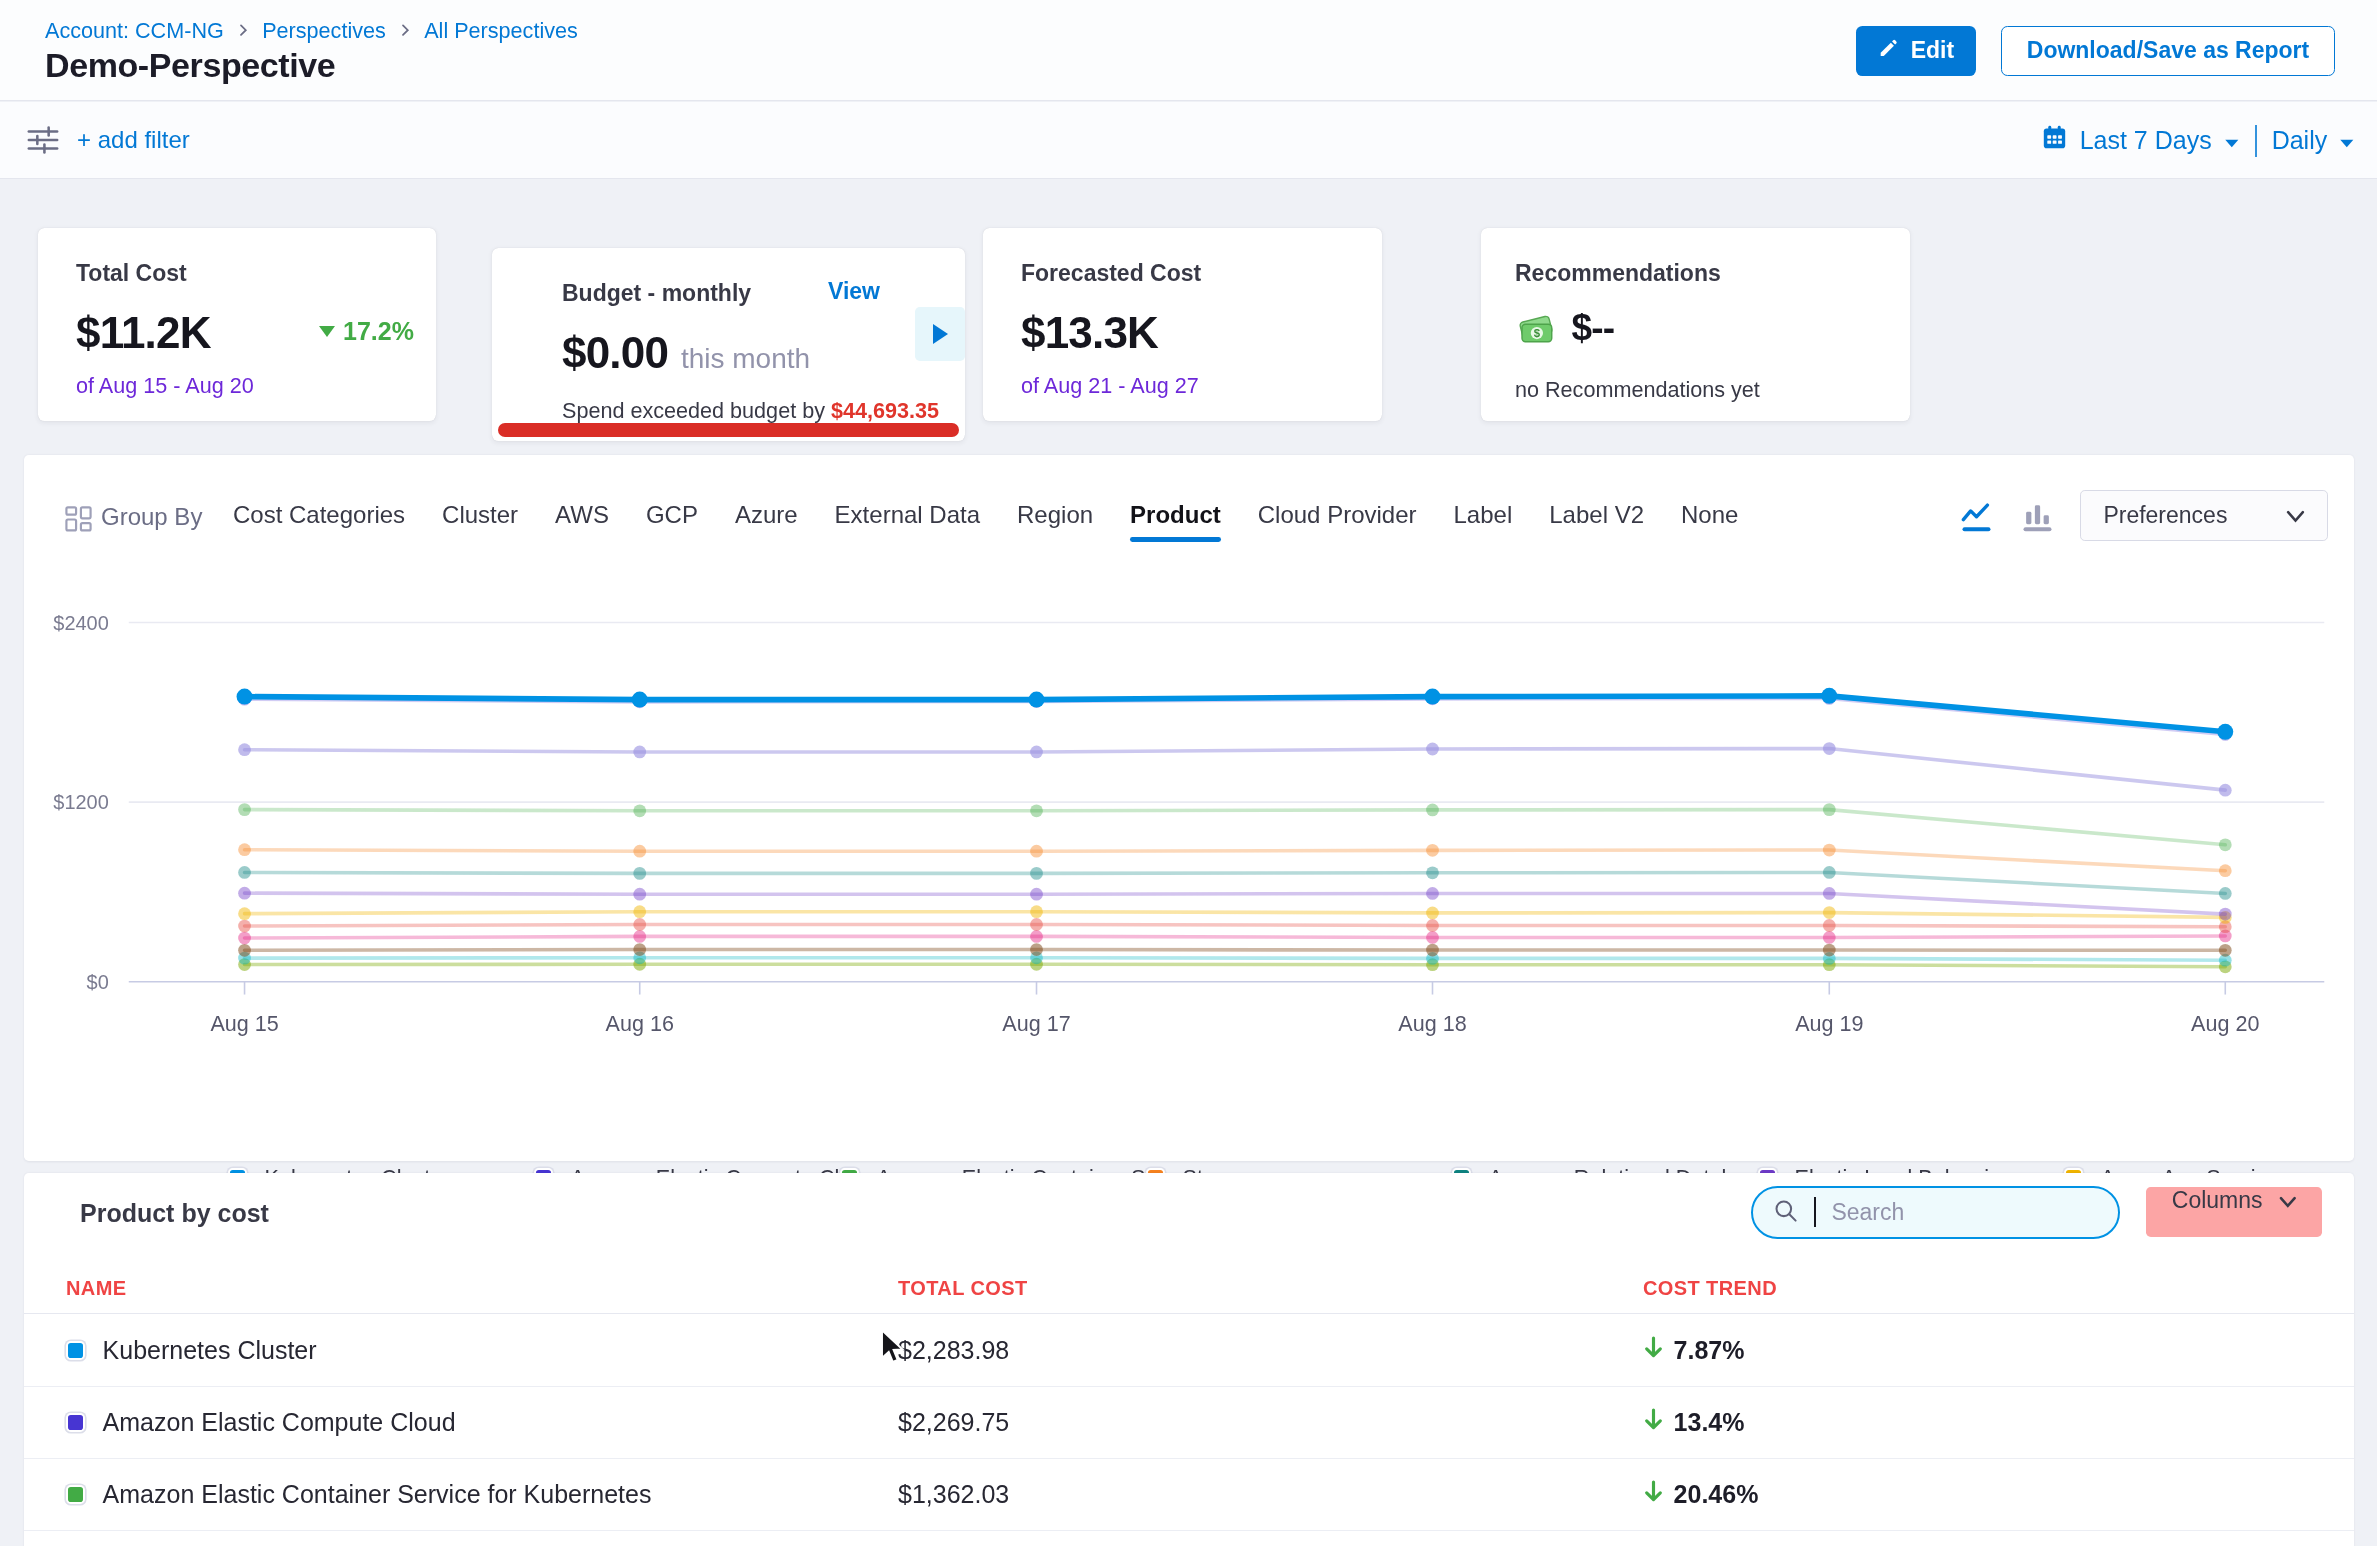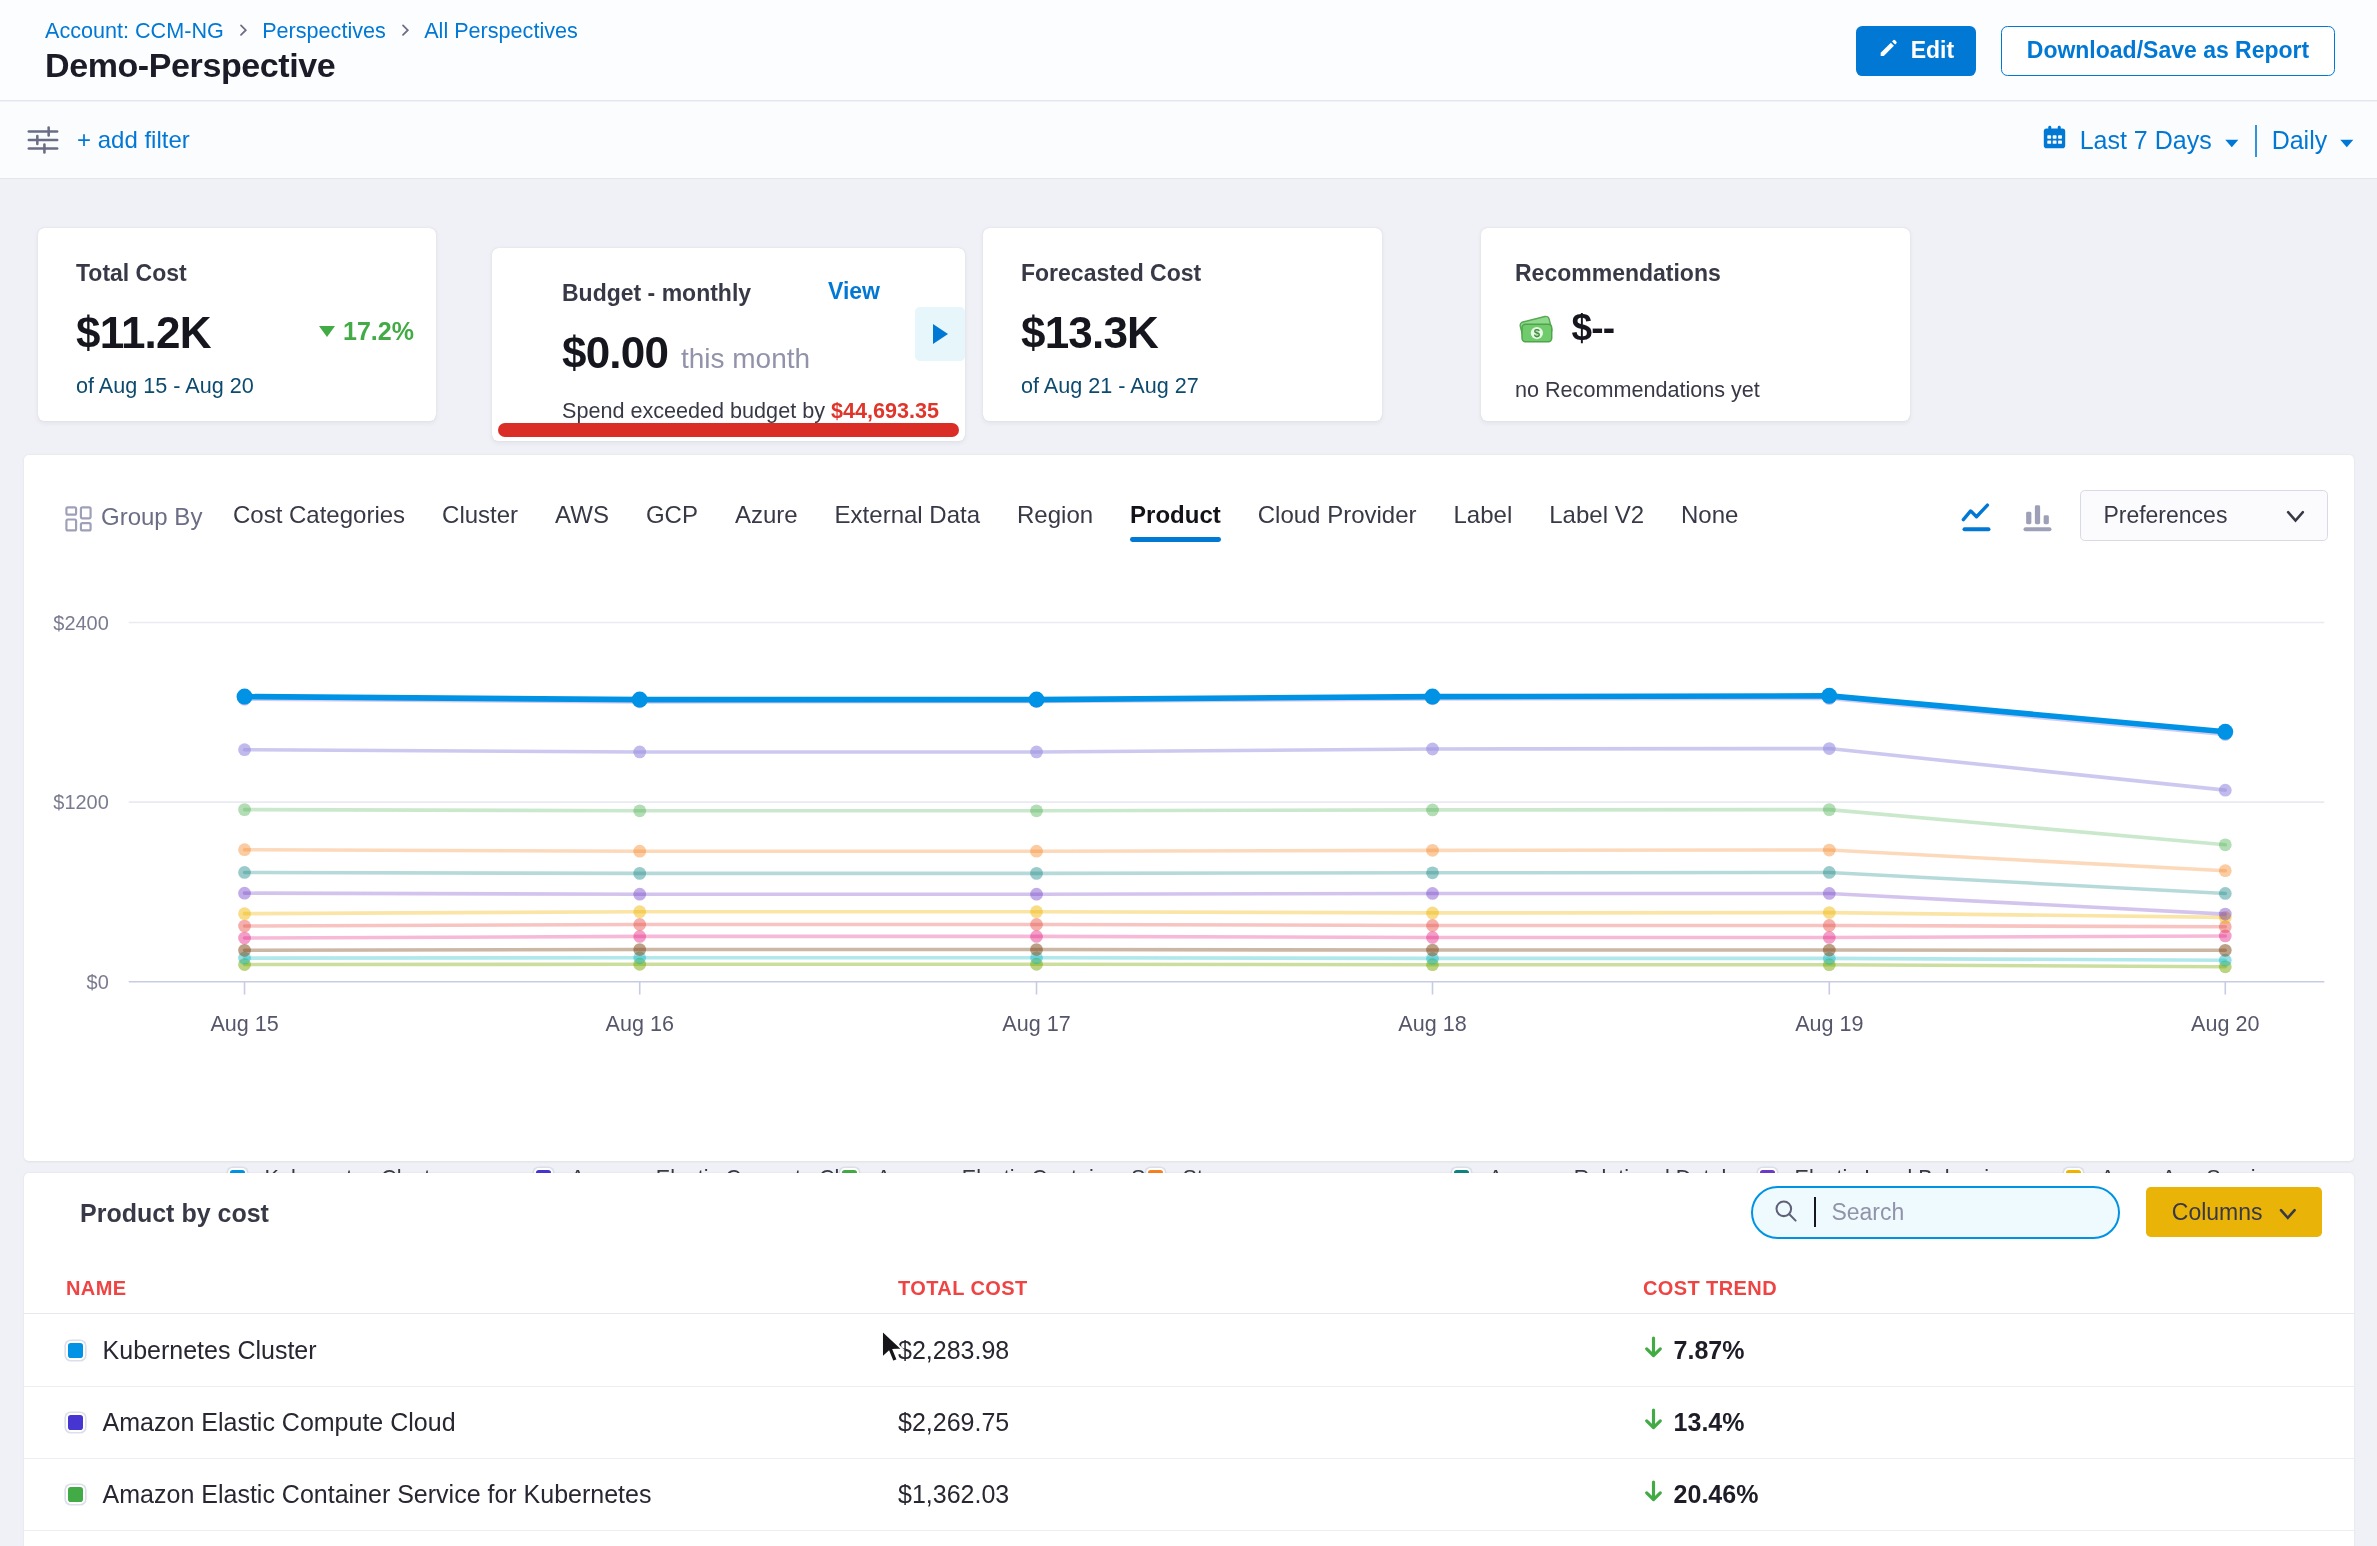--- a/index.html
+++ b/index.html
@@ -22,21 +22,21 @@
   .add-filter { position:absolute; left:77px; top:24px; font-size:24px; color:#0278d5; cursor:pointer; }
   .range-controls { position:absolute; right:21px; top:22.4px; display:flex; align-items:center; gap:14.4px; font-size:25px; color:#0278d5; }
   .range-item { display:flex; align-items:center; gap:11.2px; cursor:pointer; }
   .vdiv { width:2.4px; height:32px; background:#0278d5; opacity:.8; }
 
   
   .card { position:absolute; top:228px; height:193px; background:#fff; border-radius:6.4px;
           box-shadow:0 1.6px 4.8px rgba(40,41,61,.07), 0 0 0.8px rgba(40,41,61,.2); }
   .card-label { position:absolute; font-size:23px; font-weight:bold; color:#383946; }
   .big-value { font-size:44px; font-weight:bold; color:#16161e; letter-spacing:-0.8px; }
-  .period { position:absolute; font-size:21.6px; color:#0c4a6e; }
+  .period { position:absolute; font-size:21.6px; color:#6d28d9; }
   #card-total { left:38px; width:398px; }
   #card-budget { left:492px; width:473px; overflow:hidden;margin-top:20px; }
   #card-forecast { left:983px; width:399px; }
   #card-reco { left:1481px; width:429px; }
   .trend-chip { position:absolute; left:281px; top:89px; display:flex; align-items:center; gap:8px; font-size:25px; font-weight:bold; color:#42ab45; }
   .tri-down { width:0; height:0; border-left:8.8px solid transparent; border-right:8.8px solid transparent; border-top:11.2px solid #42ab45; }
   .budget-view { position:absolute; left:336px; top:30px; font-size:23px; color:#0278d5; cursor:pointer; font-weight:bold; }
   .value-row { position:absolute; display:flex; align-items:baseline; gap:12.8px; }
   .value-suffix { font-size:28px; color:#9293ab; }
   .exceeded { position:absolute; left:70px; top:150px; font-size:21.6px; color:#383946; }
@@ -72,22 +72,22 @@
   .legend-label { font-size:21.6px; color:#383946; white-space:nowrap; }
 
   
   .table-card { position:absolute; left:24px; top:1173px; width:2330px; height:399px; background:#fff; border-radius:4.8px 4.8px 0 0;
                 box-shadow:0 0.8px 2.4px rgba(40,41,61,.08); }
   .table-title { position:absolute; left:56px; top:25.6px; font-size:25px; font-weight:bold; color:#383946; }
   .search-box { position:absolute; left:1727px; top:12.8px; width:369px; height:53px; border:2.4px solid #0092e4; border-radius:27px;
                 background:#eefafd; display:flex; align-items:center; padding:4px 19px; gap:15px; }
   .text-caret { width:2.4px; height:30px; background:#16161e; }
   .search-placeholder { font-size:23px; color:#9293ab; }
-  .btn-columns { position:absolute; left:2122px; top:14.4px; width:176px; height:50px; background:#eab308; border-radius:4.8px;
-                 display:flex; align-items:center; justify-content:center; gap:16px; font-size:23px; color:#383946; cursor:pointer; }
+  .btn-columns { position:absolute; left:2122px; top:14.4px; width:176px; height:50px; background:#fca5a5; border-radius:4.8px;
+                 display:flex; align-items:flex-start; justify-content:center; gap:16px; font-size:23px; color:#383946; cursor:pointer; }
   .thead { position:absolute; left:0; top:93px; right:0; height:48px; border-bottom:1.6px solid #e6e8f0; }
   .th { position:absolute; top:11.2px; font-size:20px; font-weight:bold; color:#ef4444; letter-spacing:0.4px; }
   .th-name { left:42px; } .th-cost { left:874px; } .th-trend { left:1619px; }
   .trow { position:absolute; left:0; right:0; height:72px; border-bottom:1.6px solid #eceef4; cursor:pointer; }
   .row-0 { top:142px; } .row-1 { top:214px; } .row-2 { top:286px; }
   .cell-name { position:absolute; left:42px; top:0; height:100%; display:flex; align-items:center; gap:17.6px; font-size:25px; color:#272732; }
   .cell-cost { position:absolute; left:874px; top:0; height:100%; display:flex; align-items:center; font-size:25px; color:#272732; }
   .cell-trend { position:absolute; left:1619px; top:0; height:100%; display:flex; align-items:center; gap:9.6px; font-size:25px; color:#1d1d28; font-weight:bold; }
 
   .mouse-cursor { position:absolute; left:874px; top:1328px; z-index:50; pointer-events:none; }

